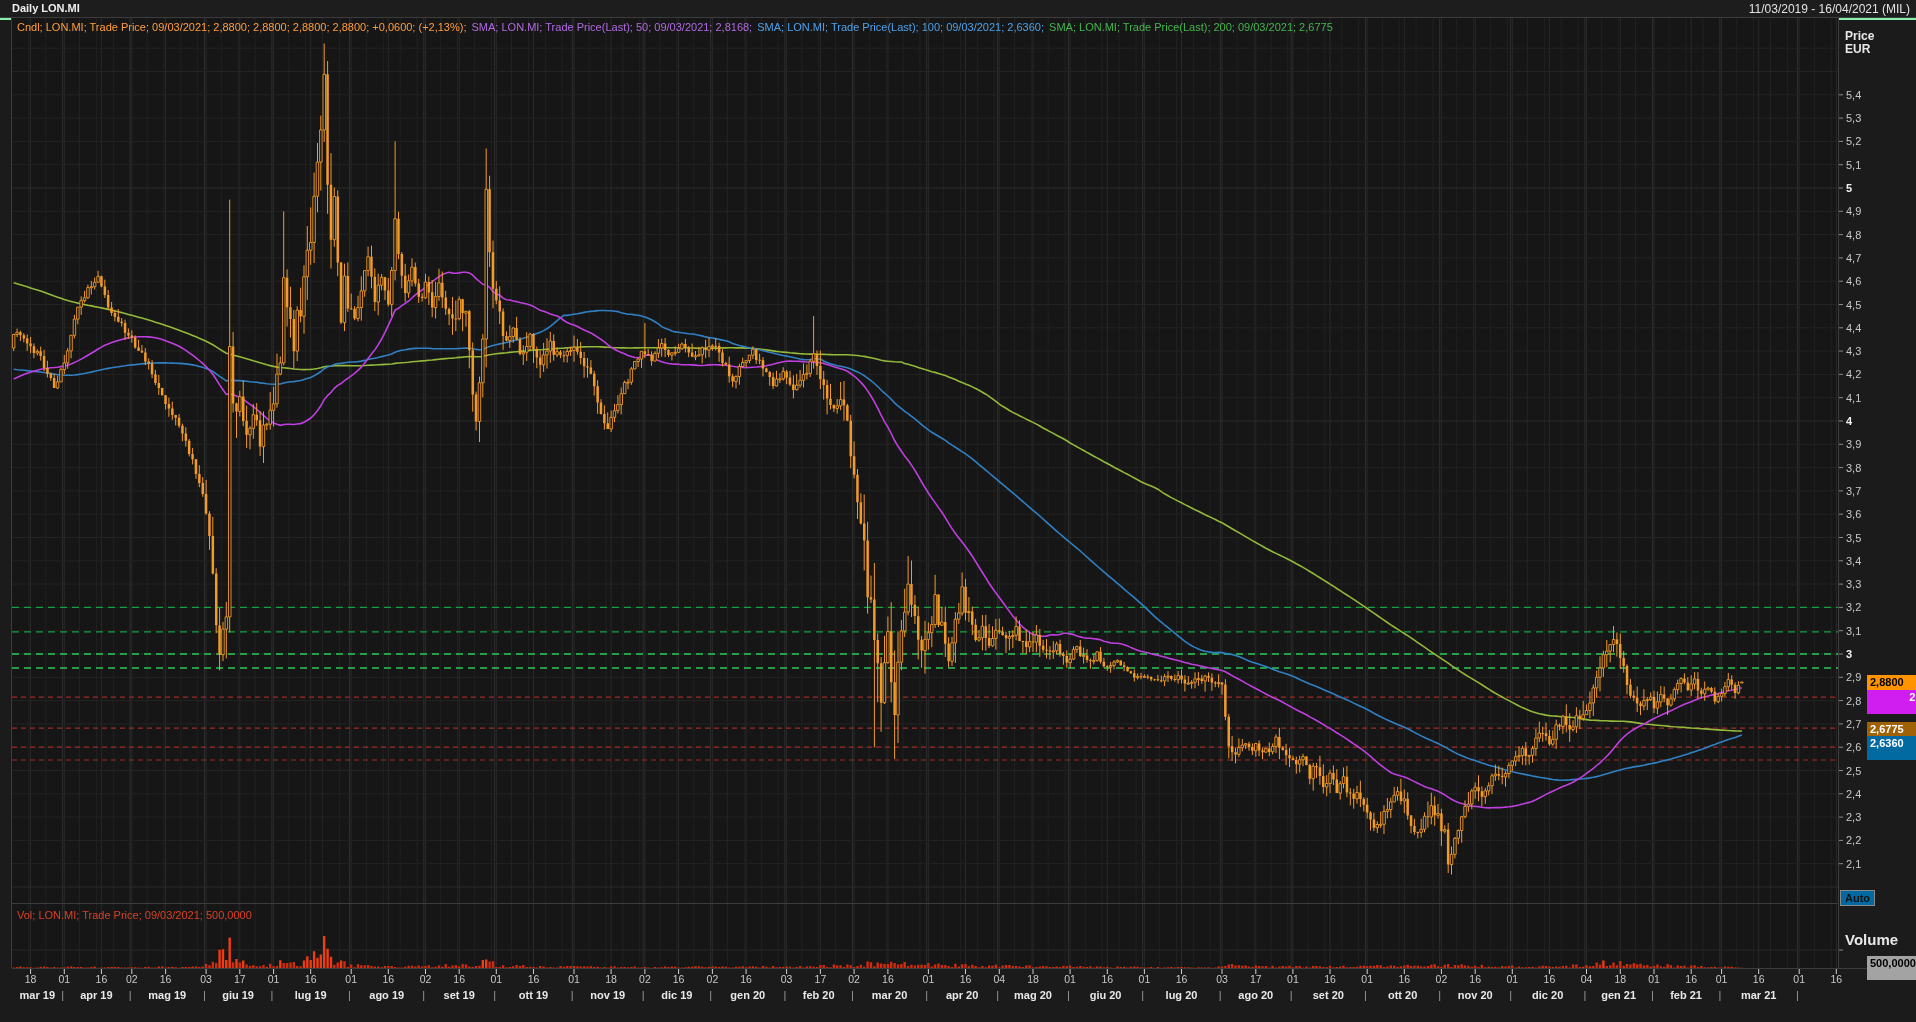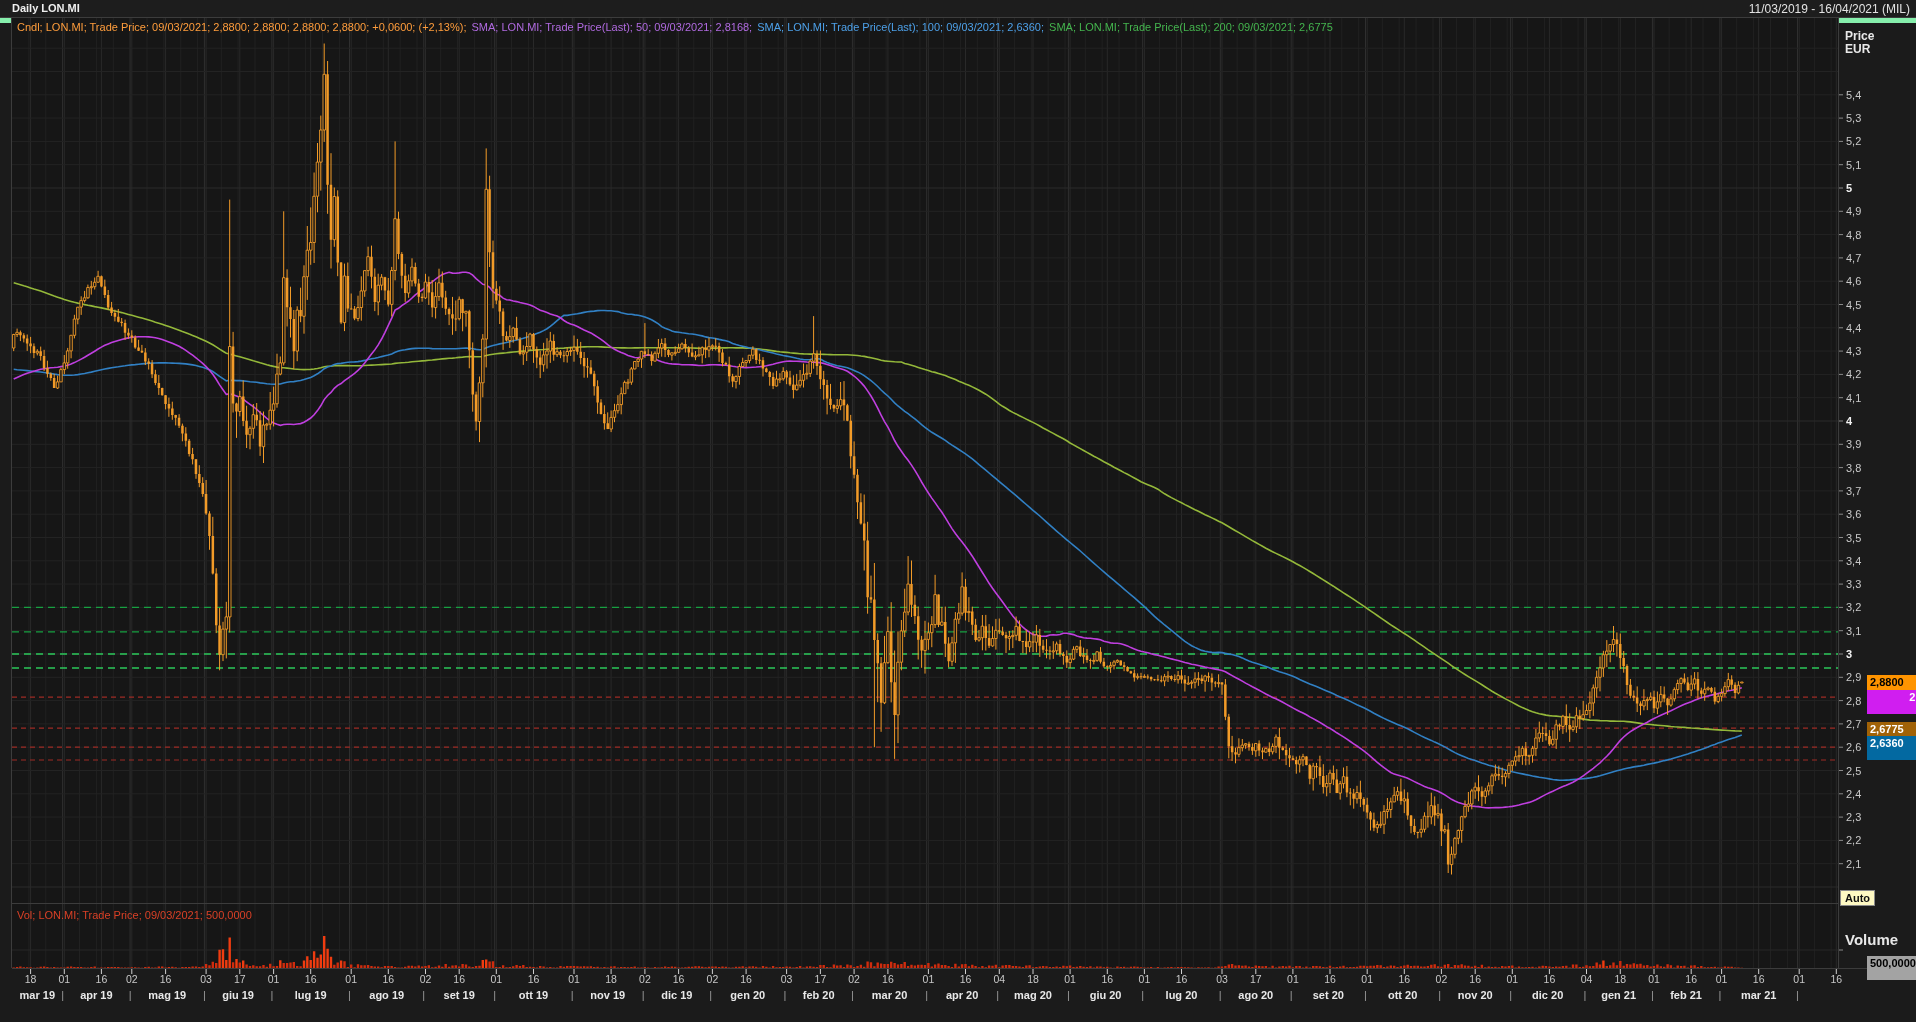--- a/index.html
+++ b/index.html
@@ -1,31 +1,31 @@
 <!DOCTYPE html>
 <html><head>
 <meta charset="utf-8">
 <style>
   html,body{margin:0;padding:0;width:1916px;height:1022px;overflow:hidden;background:#1b1b1b;
     font-family:"Liberation Sans",sans-serif;-webkit-font-smoothing:antialiased;}
   #titlebar{position:absolute;left:0;top:0;width:1916px;height:17px;background:#1d1d1d;
-    border-bottom:6px solid #86efac;}
+    border-bottom:3px solid #86efac;}
   #title{position:absolute;left:12px;top:2px;font-size:11px;font-weight:bold;color:#efefef;}
   #daterange{position:absolute;right:6px;top:2px;font-size:12px;color:#e2e2e2;}
   #legend-main{position:absolute;left:17px;top:21px;font-size:11px;white-space:nowrap;z-index:5;}
   #legend-main span{margin-right:2px;}
   #legend-vol{position:absolute;left:17px;top:909px;font-size:11px;white-space:nowrap;z-index:5;}
   #price-axis-title{position:absolute;left:1845px;top:30px;font-size:12px;font-weight:bold;
     color:#e8e8e8;line-height:13px;z-index:5;}
   #vol-axis-title{position:absolute;left:1845px;top:931px;font-size:15px;font-weight:bold;
     color:#e8e8e8;z-index:5;}
   #vol-tick{position:absolute;left:1934px;top:945px;font-size:11px;color:#cccccc;z-index:5;}
   .pmarker{position:absolute;left:1839px;width:76px;height:24px;font-size:11px;font-weight:bold;
     padding-left:3px;line-height:14px;z-index:6;box-sizing:border-box;margin-left:28px;}
-  #auto-btn{position:absolute;left:1840px;top:890px;height:14px;padding:0 4px;background:#fef9c3;
+  #auto-btn{position:absolute;left:1840px;top:890px;height:14px;padding:0 4px;background:#0369a1;
     color:#111;font-size:11px;font-weight:bold;line-height:14px;border:1px solid #8a8a8a;z-index:6;}
   svg{position:absolute;left:0;top:0;}
   svg text{font-family:"Liberation Sans",sans-serif;}
 </style>
 </head>
 <body>
 
 <div id="titlebar">
   <span id="title">Daily LON.MI</span>
   <span id="daterange">11/03/2019 - 16/04/2021 (MIL)</span>

